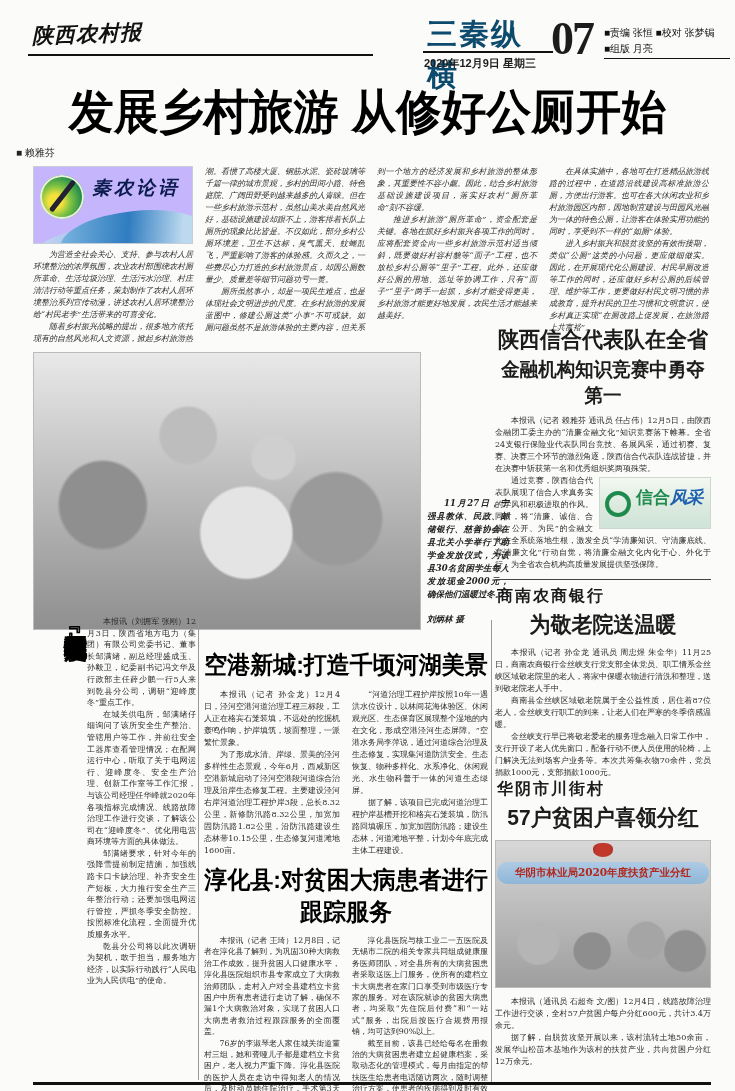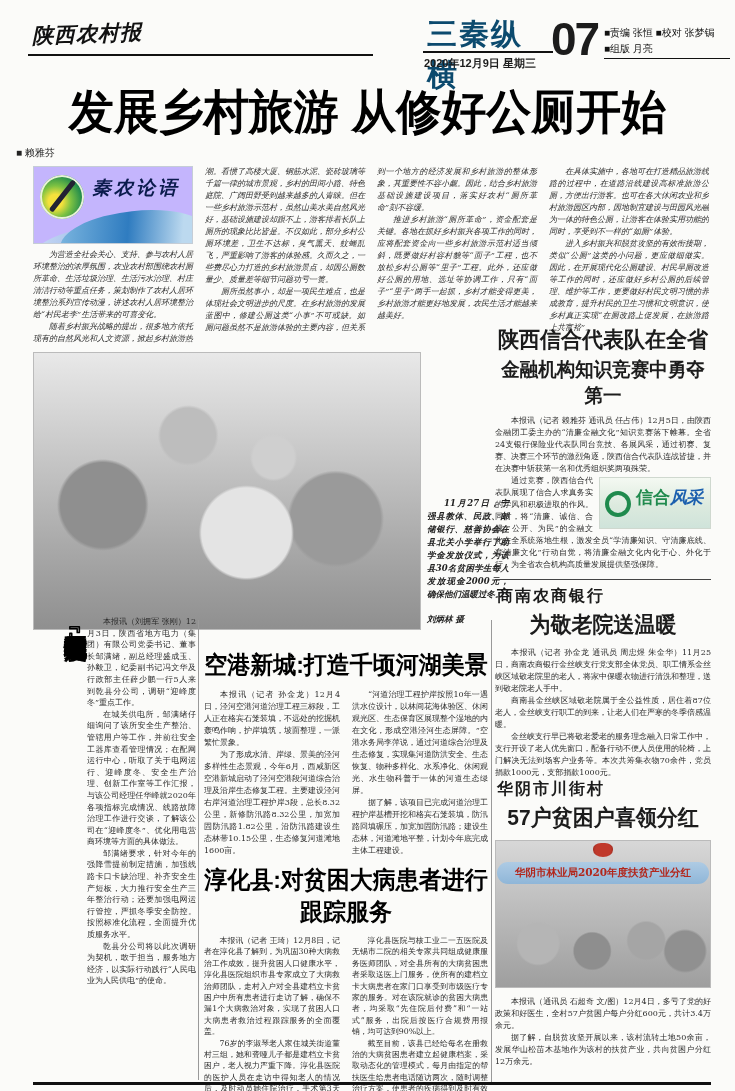--- a/index.html
+++ b/index.html
@@ -15,21 +15,21 @@
     font-size:21px; letter-spacing:1px; transform:rotate(-2deg); color:#111; }
   .rule { position:absolute; background:#111; }
   .masthead-rule { left:28px; top:54px; width:345px; height:2px; }
   .section-title { position:absolute; left:427px; top:14px; width:125px;
     font-family:"DejaVu Serif", serif; font-weight:bold; font-size:30px;
     letter-spacing:2px; color:#0c4a6e; }
   .section-rule { left:423px; top:51px; width:130px; height:2px; }
   .edition-date { position:absolute; left:424px; top:56px; width:135px;
     font-family:"Liberation Sans", sans-serif; font-weight:bold; font-size:11px; }
   .page-number { position:absolute; left:551px; top:12px;
-    font-family:Liberation Sans, sans-serif; font-weight:900; font-size:46px; letter-spacing:-2px; }
+    font-family:Liberation Serif, serif; font-weight:900; font-size:46px; letter-spacing:-2px; }
   .credits { position:absolute; left:604px; top:25px; width:128px;
     font-family:"Liberation Sans", sans-serif; font-size:10px; line-height:16px; color:#111; }
   .credits-rule { left:604px; top:58px; width:126px; height:1px; }
   
   .headline { position:absolute; left:0; top:82px; width:735px; text-align:center;
     font-family:"Liberation Sans", sans-serif; font-weight:900; font-size:45px;
     letter-spacing:0px; color:#000; transform:scaleY(1.05); }
   .byline { position:absolute; left:16px; top:146px; width:735px; text-align:left;
     font-family:"Liberation Sans", sans-serif; font-size:10px; color:#222; }
   .lead-body { position:absolute; left:33px; top:166px; width:676px; height:186px;
@@ -221,21 +221,21 @@
       <p>金丝峡支行早已将敬老爱老的服务理念融入日常工作中，支行开设了老人优先窗口，配备行动不便人员使用的轮椅，上门解决无法到场客户业务等。本次共筹集衣物70余件，党员捐款1000元，支部捐款1000元。</p>
     </div>
 
     <div class="kicker" style="margin-top:0;">华阴市川街村</div>
     <div class="sub-head">57户贫困户喜领分红</div>
     <div class="huayin-photo">
       <div class="hy-emblem"></div>
       <div class="hy-banner">华阴市林业局2020年度扶贫产业分红</div>
     </div>
     <div class="r-body">
-      <p>本报讯（通讯员 石超奇 文/图）12月4日，多亏了党的好政策和好医生，全村57户贫困户每户分红600元，共计3.4万余元。</p>
+      <p>本报讯（通讯员 石超奇 文/图）12月4日，线路故障治理工作进行交谈，全村57户贫困户每户分红600元，共计3.4万余元。</p>
       <p>据了解，自脱贫攻坚开展以来，该村流转土地50余亩，发展华山松苗木基地作为该村的扶贫产业，共向贫困户分红12万余元。</p>
     </div>
   </div>
 
   <div class="vdiv vdiv1"></div>
   <div class="vdiv vdiv2"></div>
   <div class="rule bottom-rule"></div>
 
 </div>
 

